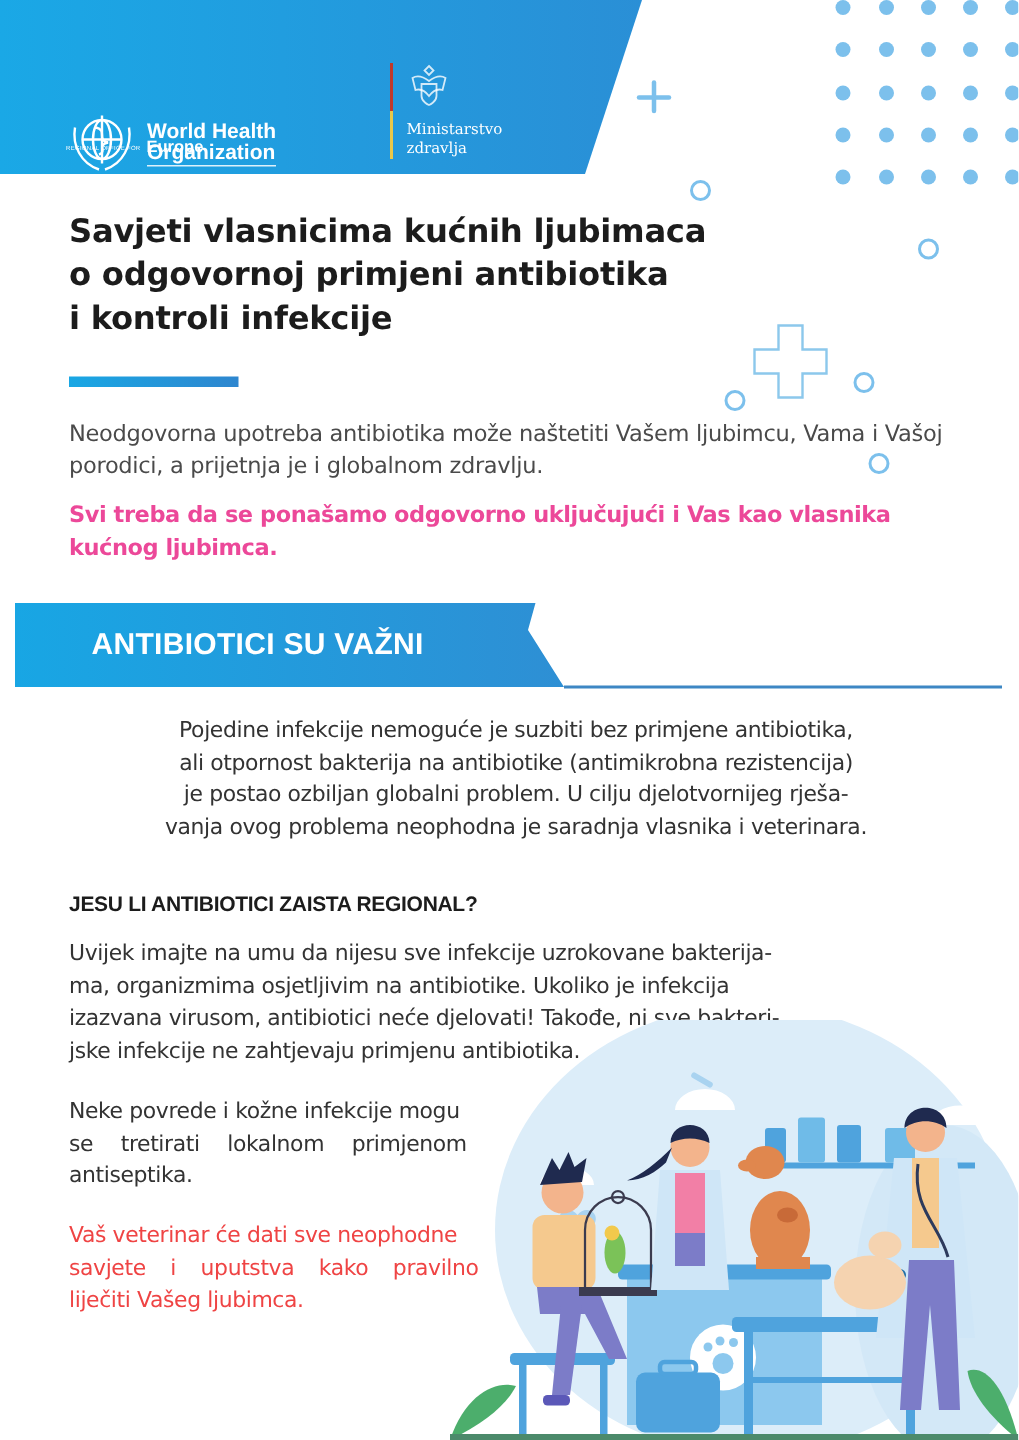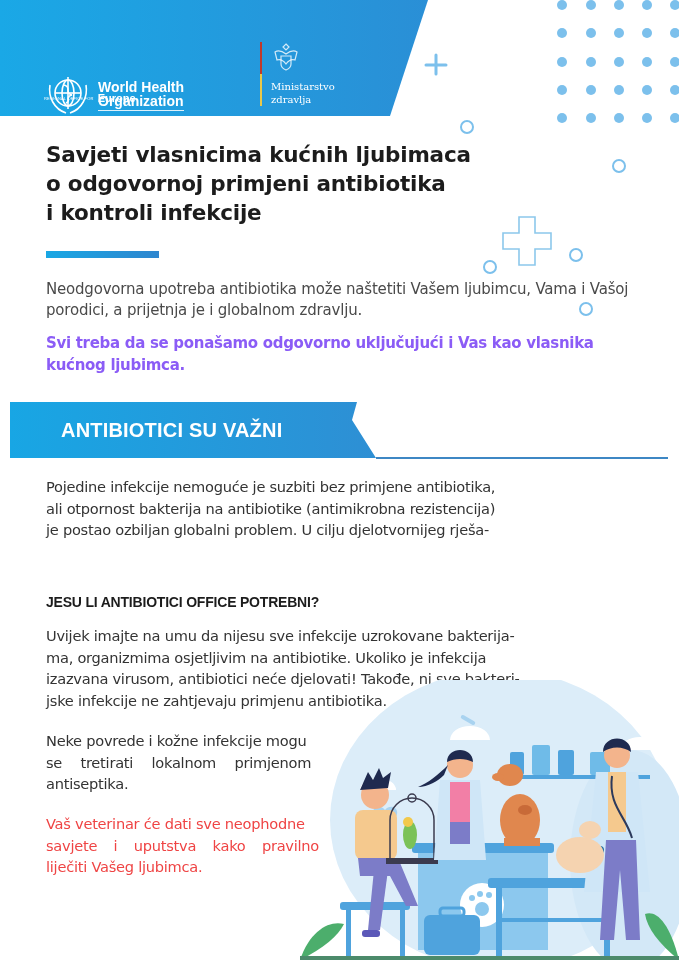--- a/index.html
+++ b/index.html
@@ -21,28 +21,28 @@
   .min-emblem { position: absolute; left: 272px; top: 42px; width: 28px; height: 32px; }
   .min-text { position: absolute; left: 271px; top: 80px; color: #fff; font-family: "DejaVu Serif", serif; font-size: 10px; line-height: 13px; }
 
   .decor { position: absolute; left: 0; top: 0; width: 679px; height: 960px; pointer-events: none; }
 
   .title { position: absolute; left: 46px; top: 140px; font-family: "DejaVu Sans", sans-serif; font-weight: bold; font-size: 21.5px; line-height: 29px; color: #1c1c1c; letter-spacing: -0.2px; }
   .title div { white-space: nowrap; }
   .title-rule { position: absolute; left: 46px; top: 251px; width: 113px; height: 7px; background: linear-gradient(to right, #19a7e4, #2e86cf); }
 
   .intro { position: absolute; left: 46px; top: 279px; width: 600px; font-size: 15px; line-height: 21px; color: #4a4a4a; letter-spacing: -0.2px; }
-  .intro-bold { position: absolute; left: 46px; top: 332px; width: 560px; font-size: 15px; line-height: 22px; font-weight: bold; color: #8b5cf6; letter-spacing: -0.3px; }
+  .intro-bold { position: absolute; left: 46px; top: 332px; width: 560px; font-size: 15px; line-height: 22px; font-weight: bold; color: #ec4899; letter-spacing: -0.3px; }
 
   .banner { position: absolute; left: 0; top: 400px; width: 679px; height: 62px; }
   .banner svg { position: absolute; left: 0; top: 0; }
   .banner-label { position: absolute; left: 42px; top: 19px; color: #fff; font-family: "Liberation Sans", sans-serif; font-weight: bold; font-size: 20px; letter-spacing: 0.2px; margin-left: 19px; }
 
   .para1 { position: absolute; left: 46px; top: 476px; width: 596px; font-size: 14.6px; line-height: 21.5px; color: #333; letter-spacing: -0.25px; }
-  .para1 div { white-space: nowrap; }
+  .para1 div { white-space: nowrap; text-align: center; }
 
   .subhead { position: absolute; left: 46px; top: 594px; font-family: "Liberation Sans", sans-serif; font-weight: bold; font-size: 14px; color: #1c1c1c; letter-spacing: -0.2px; }
 
   .para2 { position: absolute; left: 46px; top: 625px; width: 596px; font-size: 14.6px; line-height: 21.5px; color: #333; letter-spacing: -0.25px; }
   .para2 div { white-space: nowrap; }
 
   .para3 { position: absolute; left: 46px; top: 730px; width: 320px; font-size: 14.6px; line-height: 21.5px; color: #333; letter-spacing: -0.25px; }
   .para4 { position: absolute; left: 46px; top: 813px; width: 320px; font-size: 14.6px; line-height: 21.5px; color: #ef4444; letter-spacing: -0.25px; }
   .just { display: flex; justify-content: space-between; white-space: nowrap; text-align: right; }
 
@@ -161,23 +161,24 @@
     <polygon points="10,2 357,2 352,20 376,58 10,58" fill="url(#bg2)"></polygon>
     <line x1="376" y1="58" x2="668" y2="58" stroke="#3d87c4" stroke-width="2"></line>
   </svg>
   <div class="banner-label">ANTIBIOTICI SU VAŽNI</div>
 </div>
 
 <div class="para1">
   <div>Pojedine infekcije nemoguće je suzbiti bez primjene antibiotika,</div>
   <div>ali otpornost bakterija na antibiotike (antimikrobna rezistencija)</div>
   <div>je postao ozbiljan globalni problem. U cilju djelotvornijeg rješa-</div>
-</div>
-
-<div class="subhead">JESU LI ANTIBIOTICI OFFICE POTREBNI?</div>
+  <div>vanja ovog problema neophodna je saradnja vlasnika i veterinara.</div>
+</div>
+
+<div class="subhead">JESU LI ANTIBIOTICI ZAISTA REGIONAL?</div>
 
 <div class="para2">
   <div>Uvijek imajte na umu da nijesu sve infekcije uzrokovane bakterija-</div>
   <div>ma, organizmima osjetljivim na antibiotike. Ukoliko je infekcija</div>
   <div>izazvana virusom, antibiotici neće djelovati! Takođe, ni sve bakteri-</div>
   <div>jske infekcije ne zahtjevaju primjenu antibiotika.</div>
 </div>
 
 <svg class="illustration" viewBox="0 0 379 280">
 

